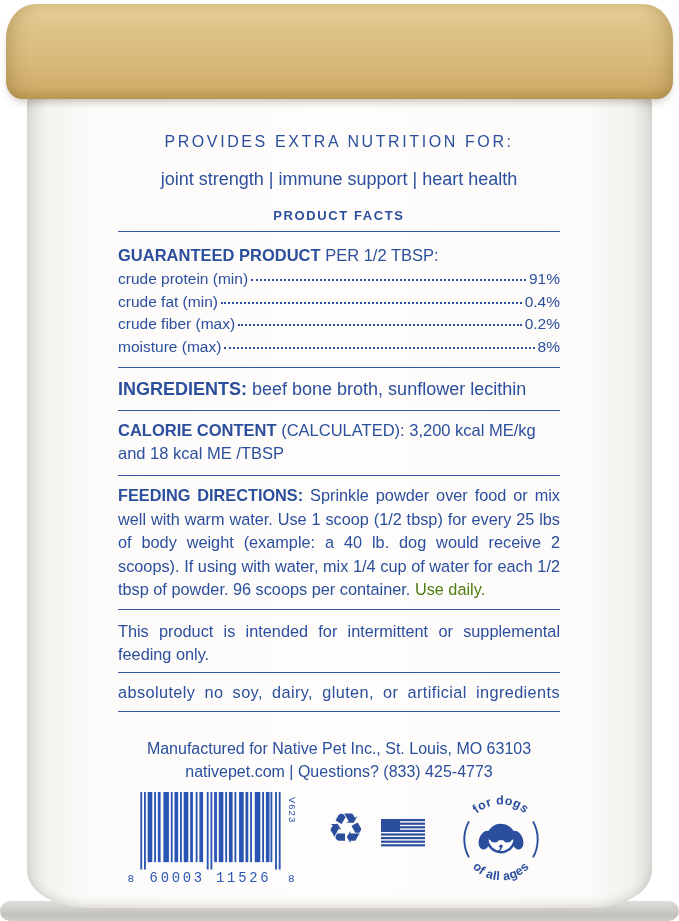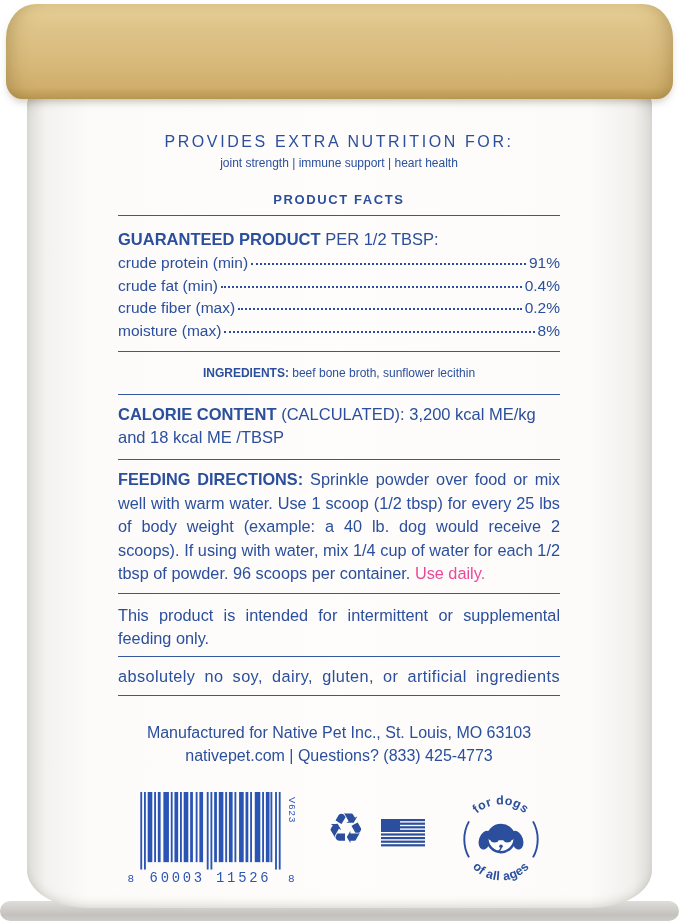--- a/index.html
+++ b/index.html
@@ -17,35 +17,35 @@
        background:linear-gradient(180deg,#e7cf96,#ddc287 30%,#d8ba7b 60%,#d0ae6c 88%,#bf9c55 100%);
        border-radius:30px 30px 16px 16px / 34px 34px 18px 18px;
        box-shadow:inset 14px 0 20px -12px rgba(125,95,35,.45), inset -14px 0 20px -12px rgba(125,95,35,.45),
                   0 5px 9px -3px rgba(100,90,70,.38);}
 
   
   .content{position:absolute;left:118px;top:132px;width:442px;z-index:3;}
   .center{text-align:center;}
   .b{font-weight:700;}
   .provides{font-size:16px;letter-spacing:2.6px;line-height:20px;}
-  .benefits{font-size:12px;line-height:22px;margin-top:0;}
+  .benefits{font-size:18px;line-height:22px;margin-top:16px;}
   .pf-title{font-size:13px;font-weight:700;letter-spacing:1.6px;margin-top:16px;line-height:20px;}
   .rule{border:none;border-top:1.6px solid #35589f;margin:0;}
   .r1{margin-top:5px;}
   .ga-head{font-size:16.5px;line-height:20px;margin-top:13px;}
   .ga-rows{margin-top:3px;}
   .ga-row{display:flex;align-items:baseline;font-size:15.5px;line-height:22.5px;text-align:right;}
   .dots{flex:1;border-bottom:2px dotted #2b4f9d;margin:0 3px;transform:translateY(-3px);}
   .r2{margin-top:9px;}
-  .ingredients{font-size:12px;line-height:22px;margin-top:10px;text-align:center;}
+  .ingredients{font-size:18px;line-height:22px;margin-top:10px;}
   .r3{margin-top:10px;}
   .calorie{font-size:16.5px;line-height:23px;margin-top:8px;}
   .r4{margin-top:10px;}
   .feeding{font-size:16.3px;line-height:23.5px;margin-top:8px;text-align:justify;}
-  .gold{color:#ec4899;}
+  .gold{color:#4d7c0f;}
   .r5{margin-top:7px;}
   .supplemental{font-size:16.3px;line-height:23px;margin-top:10px;text-align:justify;}
   .r6{margin-top:6px;}
   .noclaims{font-size:16.3px;line-height:22px;margin-top:8px;letter-spacing:.4px;
             text-align:justify;text-align-last:justify;}
   .r7{margin-top:8px;}
   .footer{font-size:16px;line-height:23px;margin-top:25px;}
 
   
   .barcode{position:absolute;left:124px;top:792px;width:184px;height:96px;z-index:3;}

